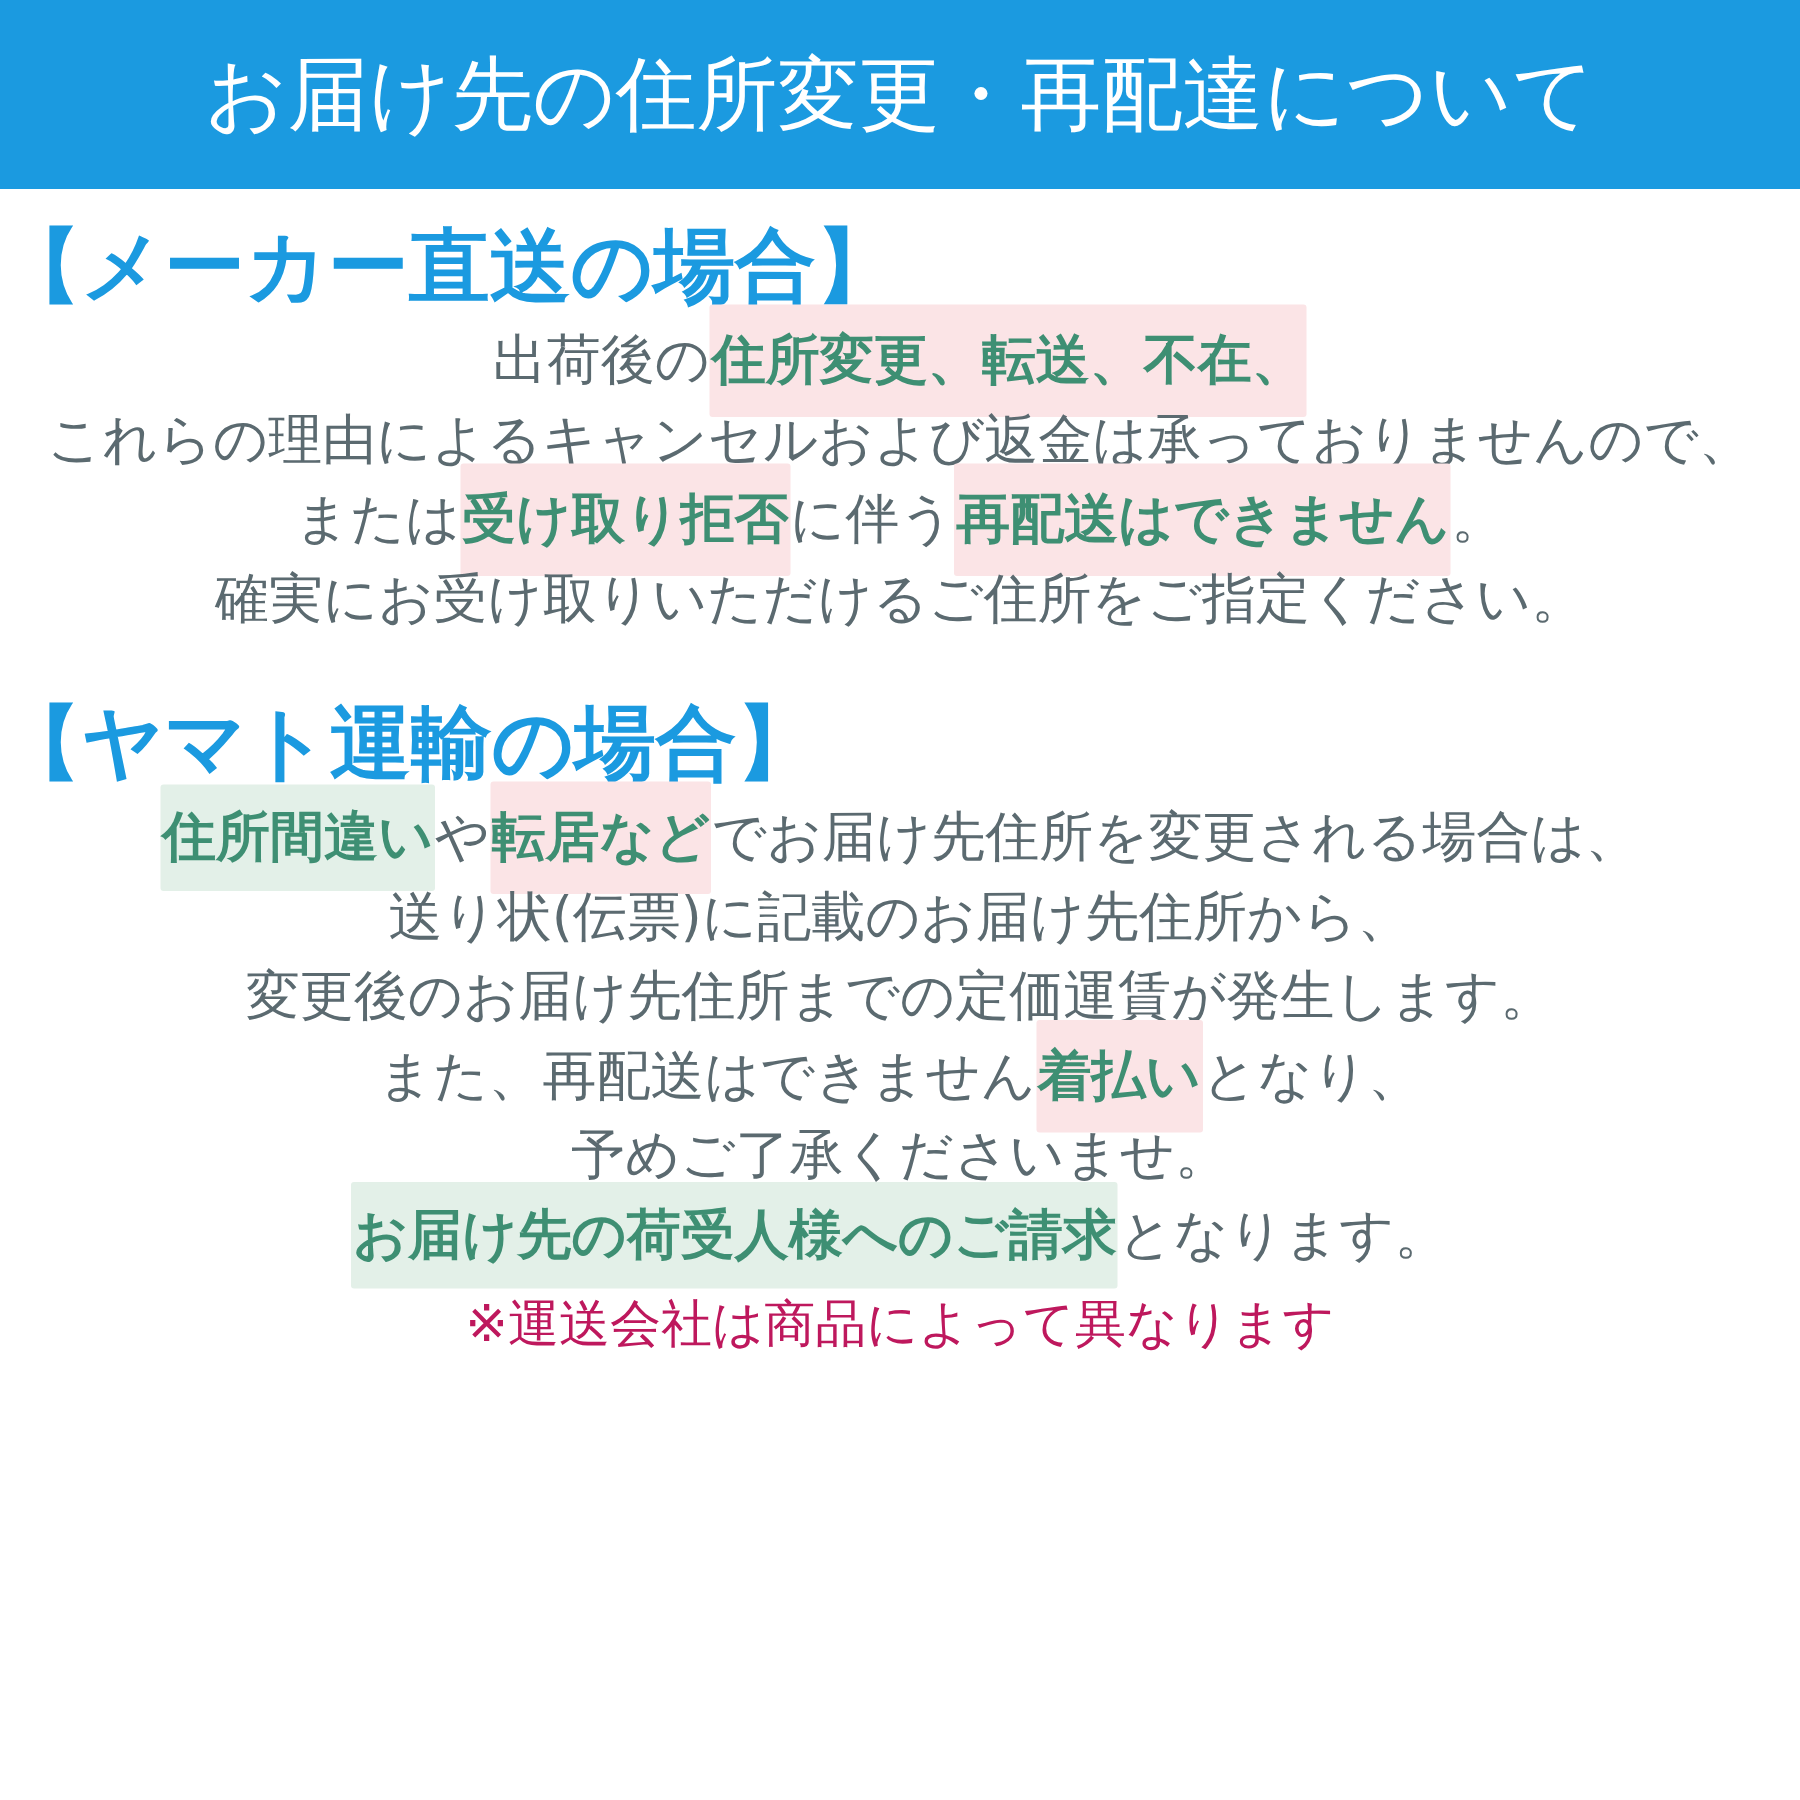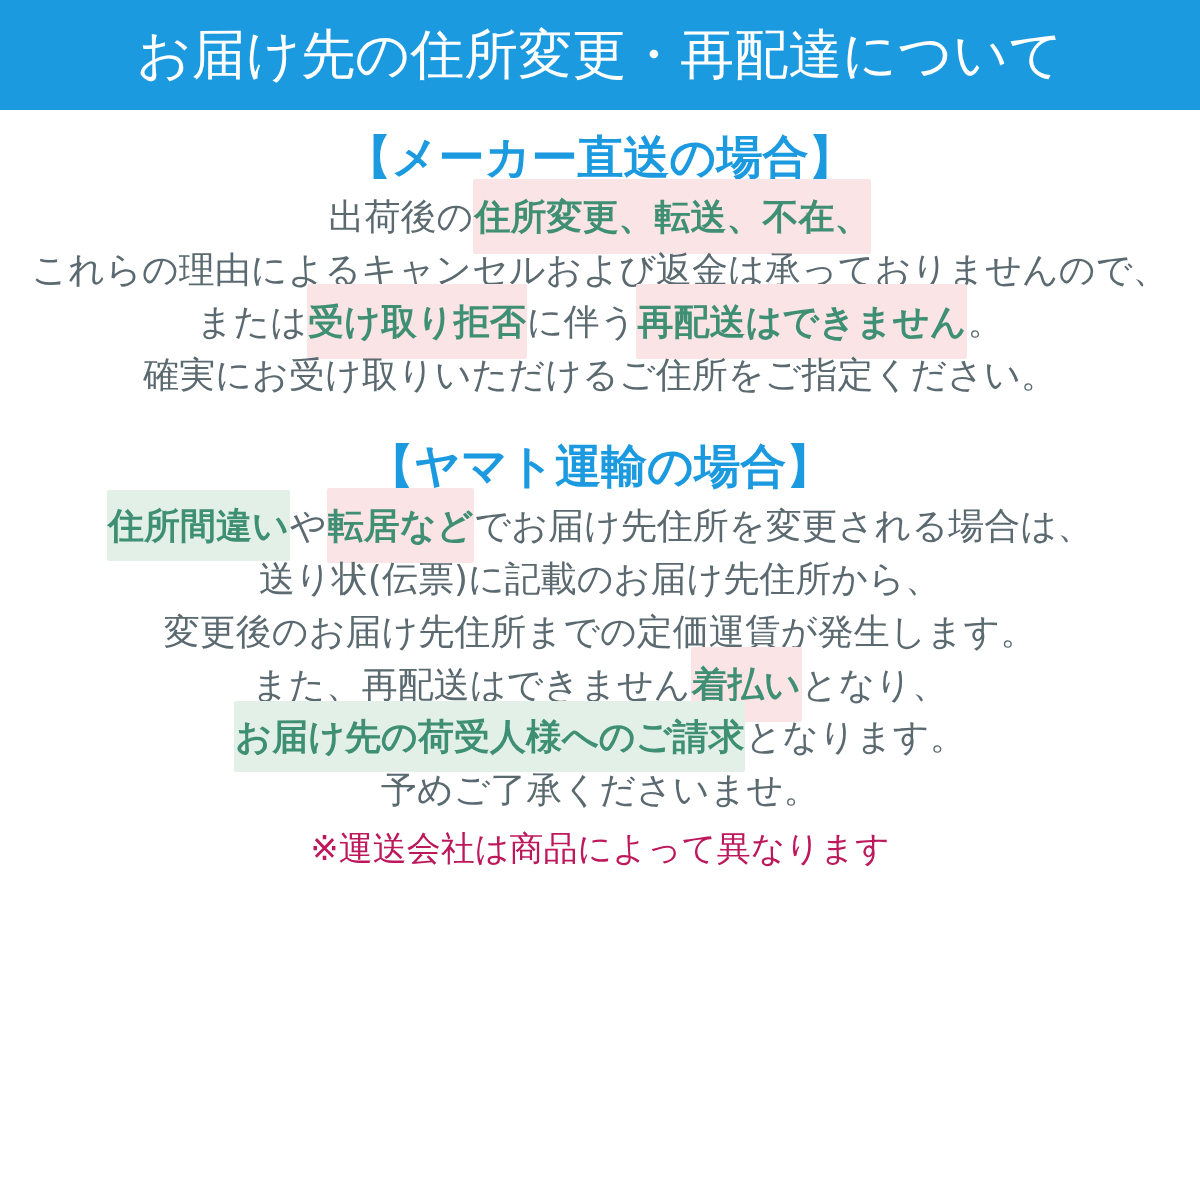--- a/index.html
+++ b/index.html
@@ -14,44 +14,44 @@
     overflow: hidden;
   }
   .page {
     position: relative;
     width: 1200px;
     height: 1200px;
     box-sizing: border-box;
   }
   .header-bar {
     width: 1200px;
-    height: 110px;
+    height: 126px;
     background: #1b9ae0;
     display: flex;
     align-items: center;
     justify-content: center;
     box-sizing: border-box;
   }
   .header-title {
     color: #ffffff;
     font-size: 54px;
     line-height: 1;
     letter-spacing: 0px;
     font-weight: 500;
     white-space: nowrap;
   }
   .content {
     padding: 0;
     text-align: center;
   }
   .section-heading {
     color: #1b9ae0;
-    font-size: 46px;
+    font-size: 54px;
     font-weight: 600;
-    text-align: center;
+    text-align: left;
     line-height: 1.1;
     margin: 22px 0 12px 0;
     white-space: nowrap;
   }
   .section-heading.second {
     margin-top: 44px;
   }
   .body-line {
     color: #5b6a70;
     font-size: 36px;
@@ -127,23 +127,23 @@
 
     <div class="body-line">
       <span class="plain">変更後のお届け先住所までの定価運賃が発生します。</span>
     </div>
 
     <div class="body-line">
       <span class="plain">また、再配送はできません</span><span class="hl-pink-green">着払い</span><span class="plain">となり、</span>
     </div>
 
     <div class="body-line">
-      <span class="hl-green">お届け先の荷受人様へのご請求</span><span class="plain">となります。</span>
+      <span class="plain">予めご了承くださいませ。</span>
     </div>
 
     <div class="body-line">
-      <span class="plain">予めご了承くださいませ。</span>
+      <span class="hl-green">お届け先の荷受人様へのご請求</span><span class="plain">となります。</span>
     </div>
 
     <div class="note-line">※運送会社は商品によって異なります</div>
 
   </div>
 </div>
 
 </body></html>

